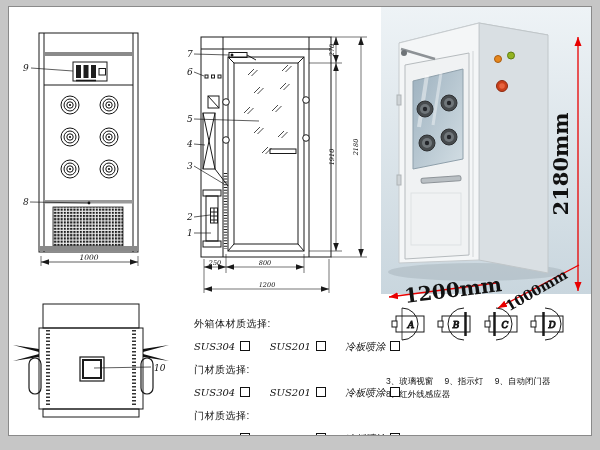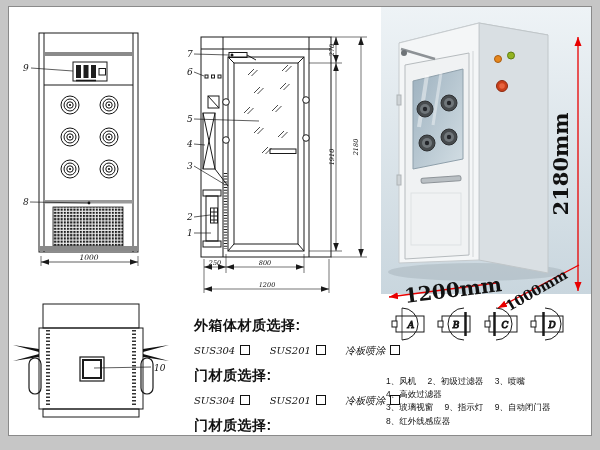--- a/index.html
+++ b/index.html
@@ -7,21 +7,21 @@
        font-family:"Liberation Sans",sans-serif;}
   #paper{position:absolute;left:8px;top:6px;width:582px;height:428px;background:#ffffff;
          border:1px solid #8a8a8a;overflow:hidden;}
   svg text{font-family:"DejaVu Serif",serif;fill:#111;}
   .callout{font-style:italic;font-size:9px;}
   .dim{font-style:italic;font-size:6.5px;}
   .dimf{font-style:italic;font-size:7.5px;}
   .abs{position:absolute;}
   
   #materials{position:absolute;left:185px;top:310px;width:190px;color:#111;}
-  .mat-title{font-size:14px;font-weight:bold;margin:0 0 5px 0;letter-spacing:.5px;}
+  .mat-title{font-size:10px;font-weight:normal;margin:0 0 5px 0;letter-spacing:.5px;}
   .mat-row{margin:0 0 9px 0;white-space:nowrap;}
   .mat-label{font-family:"DejaVu Serif",serif;font-style:italic;font-size:10px;}
   .cbx{display:inline-block;width:8px;height:8px;border:1.3px solid #111;margin:0 15px -1px 5px;}
   .cbx.last{margin-right:0;}
   
   #legend{position:absolute;left:377px;top:368px;width:205px;color:#111;font-size:8.5px;line-height:1.55;}
   #legend .lg-title{margin-bottom:2px;}
   #legend span{margin-right:9px;white-space:nowrap;}
   .redtxt{font-family:"DejaVu Serif",serif;font-weight:bold;}
 </style>
@@ -295,26 +295,20 @@
           <line x1="12.5" y1="18" x2="12.5" y2="42" stroke-width="2.5"></line>
         <rect x="4" y="22" width="28" height="16"></rect>
           <rect x="0" y="27" width="5" height="6" fill="#fff"></rect>
         <text class="callout" x="21" y="34" text-anchor="middle">D</text>
       </g>
     </g>
   </svg>
 
   <div id="legend">
     <div>
-      <span>1、风机</span>
-      <span>2、初级过滤器</span>
-      <span>3、喷嘴</span>
-      <span>4、高效过滤器</span>
-    </div>
-    <div>
       <span>3、玻璃视窗</span>
       <span>9、指示灯</span>
       <span>9、自动闭门器</span>
       <span>8、红外线感应器</span>
     </div>
 
   </div>
 
 </div>
 

